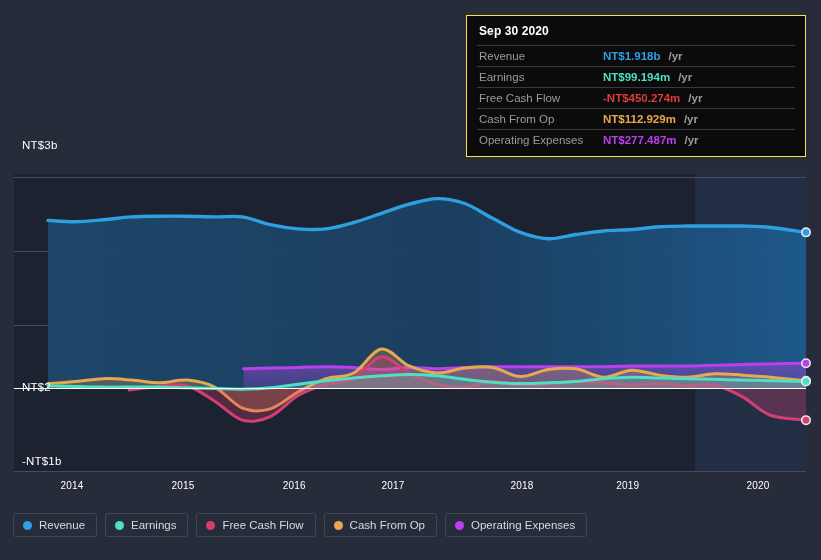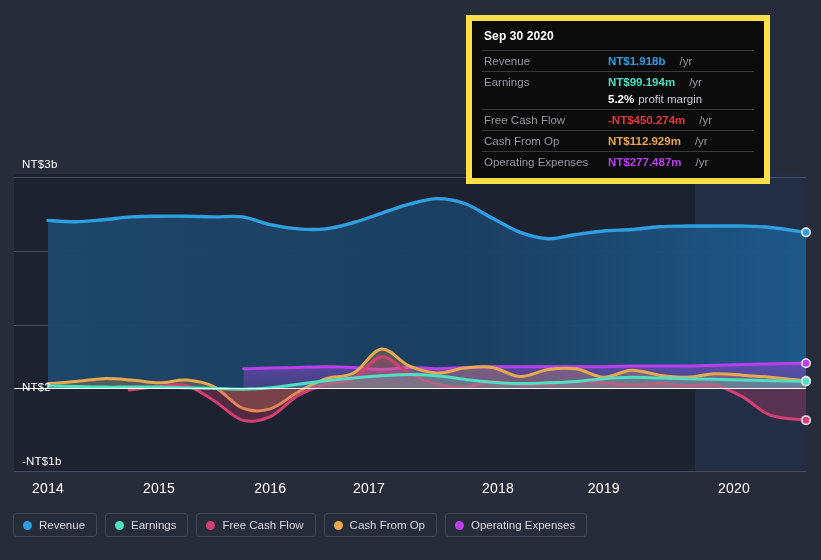--- a/index.html
+++ b/index.html
@@ -13,44 +13,44 @@
 
   
   #chart-svg{position:absolute;left:0;top:0;width:821px;height:560px;display:block;}
 
   
   .ylabel{
     position:absolute;color:#ffffff;font-size:11.5px;letter-spacing:.2px;
     white-space:nowrap;
   }
   .xlabel{
-    position:absolute;color:#ffffff;font-size:14px;letter-spacing:.2px;
-    transform:translateX(-50%);white-space:nowrap;top:480px;
+    position:absolute;color:#ffffff;font-size:10px;letter-spacing:.2px;
+    transform:translateX(-50%);white-space:nowrap;top:480px;margin-left:24px;
   }
 
   
   #tooltip{
-    position:absolute;left:466px;top:15px;width:304px;
-    background:#0b0b0c;border:6px solid #fde047;
+    position:absolute;left:466px;top:15px;width:340px;
+    background:#0b0b0c;border:1px solid #fde047;
     box-sizing:border-box;padding:8px 10px 6px 10px;
     z-index:20;
   }
   #tooltip .tt-title{
     color:#ffffff;font-size:12px;font-weight:bold;
     padding:0 0 7px 2px;letter-spacing:.1px;
   }
   .tt-row{
     display:flex;align-items:baseline;
     border-top:1px solid #3a3a3c;
     padding:3px 2px 3px 2px;font-size:11.5px;line-height:14px;
   }
   .tt-row.noline{border-top:none;padding-top:0;}
   .tt-label{color:#9b9ba0;flex:0 0 124px;}
   .tt-val{font-weight:bold;}
-  .tt-unit{color:#9b9ba0;font-weight:normal;margin-left:14px;}
+  .tt-unit{color:#9b9ba0;font-weight:bold;margin-left:8px;}
   .tt-sub{color:#cfcfd3;font-weight:normal;margin-left:4px;}
 
   
   #legend{
     position:absolute;left:13px;top:513px;display:flex;gap:8px;
   }
   .lg-item{
     display:flex;align-items:center;gap:7px;
     border:1px solid #414756;border-radius:3px;
     padding:5px 11px 5px 9px;background:transparent;
@@ -110,21 +110,21 @@
 
     <g id="endpoint-layer">
         <circle cx="806.00" cy="232.36" r="4.2" fill="#2e9fe0" stroke="#e9eaef" stroke-width="1.6"></circle>
         <circle cx="806.00" cy="363.18" r="4.2" fill="#bb3ff0" stroke="#e9eaef" stroke-width="1.6"></circle>
         <circle cx="806.00" cy="380.76" r="4.2" fill="#e8a84e" stroke="#e9eaef" stroke-width="1.6"></circle>
         <circle cx="806.00" cy="420.15" r="4.2" fill="#d43f72" stroke="#e9eaef" stroke-width="1.6"></circle>
         <circle cx="806.00" cy="381.47" r="4.2" fill="#4fdfc2" stroke="#e9eaef" stroke-width="1.6"></circle>
       </g>
   </svg>
 
-  <div class="ylabel" style="left:22px;top:158px;">NT$3b</div>
+  <div class="ylabel" style="left:22px;top:139px;">NT$3b</div>
   <div class="ylabel" style="left:22px;top:381px;">NT$2</div>
   <div class="ylabel" style="left:22px;top:455px;">-NT$1b</div>
 
   <div id="xaxis">
       <div class="xlabel" style="left: 48px;">2014</div>
       <div class="xlabel" style="left: 159.1px;">2015</div>
       <div class="xlabel" style="left: 270.3px;">2016</div>
       <div class="xlabel" style="left: 369px;">2017</div>
       <div class="xlabel" style="left: 498px;">2018</div>
       <div class="xlabel" style="left: 603.7px;">2019</div>
@@ -134,24 +134,20 @@
   <div id="tooltip">
     <div class="tt-title">Sep 30 2020</div>
     <div id="tt-rows">
         <div class="tt-row">
           <span class="tt-label">Revenue</span>
           <span><span class="tt-val" style="color: rgb(46, 159, 224);">NT$1.918b</span><span class="tt-unit">/yr</span></span>
         </div>
         <div class="tt-row">
           <span class="tt-label">Earnings</span>
           <span><span class="tt-val" style="color: rgb(79, 223, 194);">NT$99.194m</span><span class="tt-unit">/yr</span></span>
-        </div>
-        <div class="tt-row noline">
-          <span class="tt-label"></span>
-          <span><span class="tt-val" style="color: rgb(255, 255, 255);">5.2%</span><span class="tt-sub">profit margin</span></span>
         </div>
         <div class="tt-row">
           <span class="tt-label">Free Cash Flow</span>
           <span><span class="tt-val" style="color: rgb(224, 59, 59);">-NT$450.274m</span><span class="tt-unit">/yr</span></span>
         </div>
         <div class="tt-row">
           <span class="tt-label">Cash From Op</span>
           <span><span class="tt-val" style="color: rgb(232, 168, 78);">NT$112.929m</span><span class="tt-unit">/yr</span></span>
         </div>
         <div class="tt-row">

